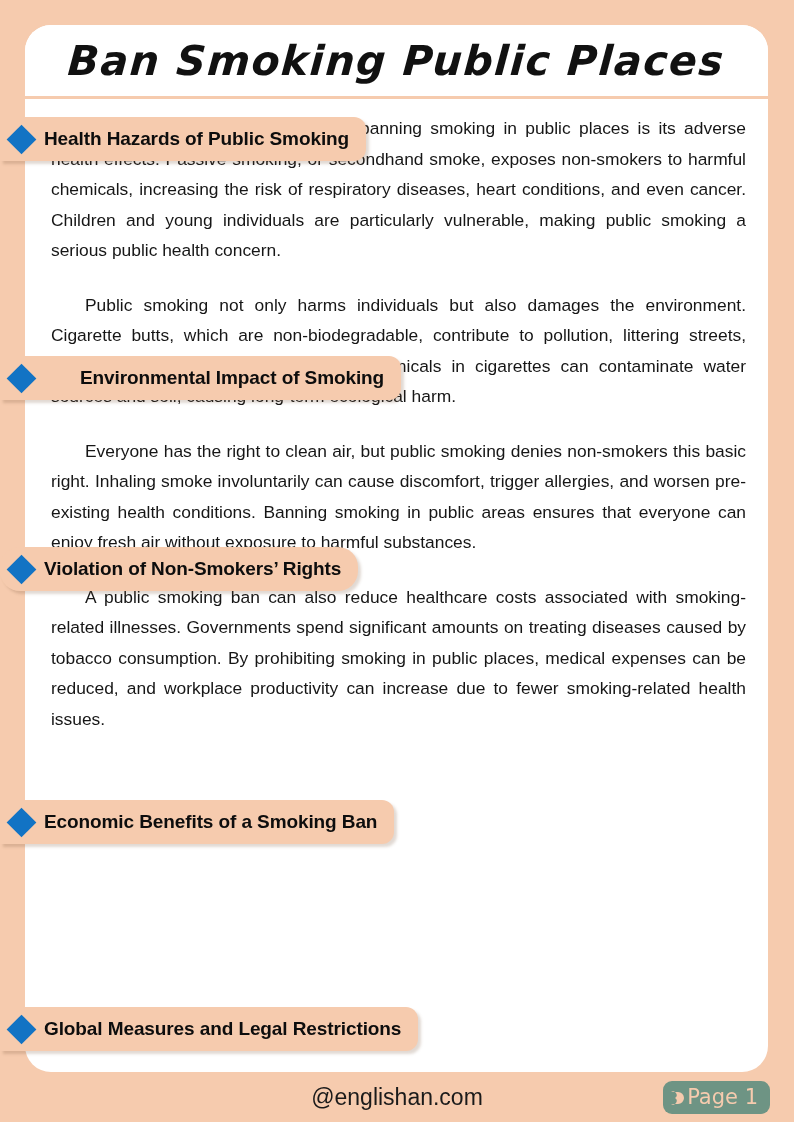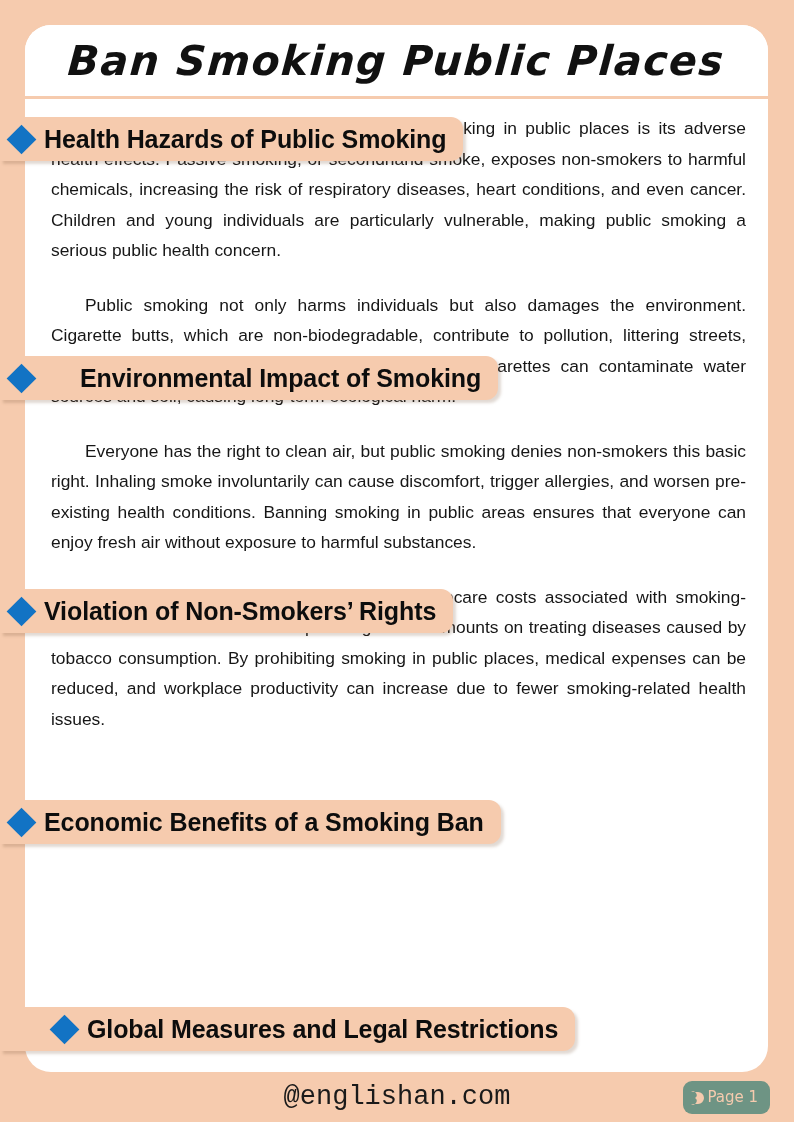--- a/index.html
+++ b/index.html
@@ -97,42 +97,42 @@
     width: 21px;
     height: 21px;
     background: #1273c4;
     transform: rotate(45deg);
     flex: 0 0 auto;
     margin-left: 11px;
     margin-right: 8px;
   }
   .heading-label {
     font-family: "Liberation Sans", sans-serif;
-    font-size: 25px;
+    font-size: 19px;
     font-weight: 700;
     color: #0d0d0d;
     white-space: nowrap;
     letter-spacing: -0.1px;
     padding-left: 4px;
   }
 
   
   .footer {
     position: absolute;
     left: 0;
     top: 1072px;
     width: 794px;
     height: 50px;
     display: flex;
     align-items: center;
     justify-content: center;
   }
   .site {
-    font-family: Liberation Mono, monospace;
-    font-size: 27px;
+    font-family: Liberation Sans, sans-serif;
+    font-size: 23px;
     color: #1a1a1a;
     letter-spacing: 0px;
   }
   .page-badge {
     position: absolute;
     right: 24px;
     top: 9px;
     height: 33px;
     background: #6e9484;
     border-radius: 9px;
@@ -142,21 +142,21 @@
     box-sizing: border-box;
   }
   .badge-arrow {
     width: 14px;
     height: 16px;
     margin-right: 2px;
     flex: 0 0 auto;
   }
   .badge-label {
     font-family: "DejaVu Sans", sans-serif;
-    font-size: 15px;
+    font-size: 21px;
     color: #f6cbae;
     white-space: nowrap;
     line-height: 1;
   }
 </style>
 </head>
 <body>
 
 <div class="page">
 
@@ -179,31 +179,31 @@
   <div class="heading" style="top:117px;">
     <span class="diamond"></span>
     <span class="heading-label">Health Hazards of Public Smoking</span>
   </div>
 
   <div class="heading" style="top:356px;gap:36px;">
     <span class="diamond"></span>
     <span class="heading-label">Environmental Impact of Smoking</span>
   </div>
 
-  <div class="heading" style="top:589px;">
+  <div class="heading" style="top:547px;border-radius:20px;">
     <span class="diamond"></span>
     <span class="heading-label">Violation of Non-Smokers’ Rights</span>
   </div>
 
   <div class="heading" style="top:800px;">
     <span class="diamond"></span>
     <span class="heading-label">Economic Benefits of a Smoking Ban</span>
   </div>
 
-  <div class="heading" style="top:1007px;padding-left:43px;">
+  <div class="heading" style="top:1007px;">
     <span class="diamond"></span>
     <span class="heading-label">Global Measures and Legal Restrictions</span>
   </div>
 
   <div class="footer">
     <span class="site">@englishan.com</span>
 
     <div class="page-badge">
       <svg class="badge-arrow" viewBox="0 0 14 16">
         <path d="M0 2 H7 A6 6 0 0 1 7 14 H0 A3 3 0 0 0 4 8 A3 3 0 0 0 0 2 Z" fill="#f6cbae"></path>

